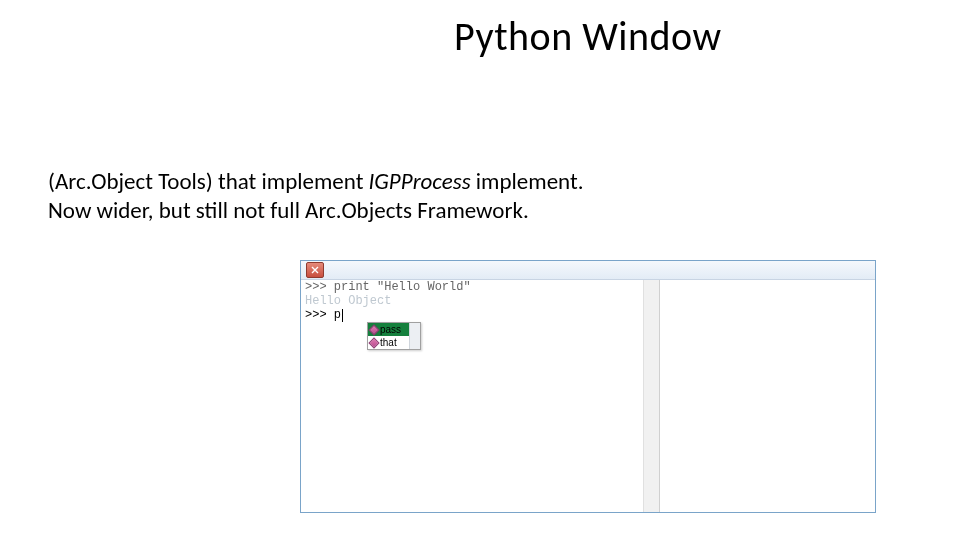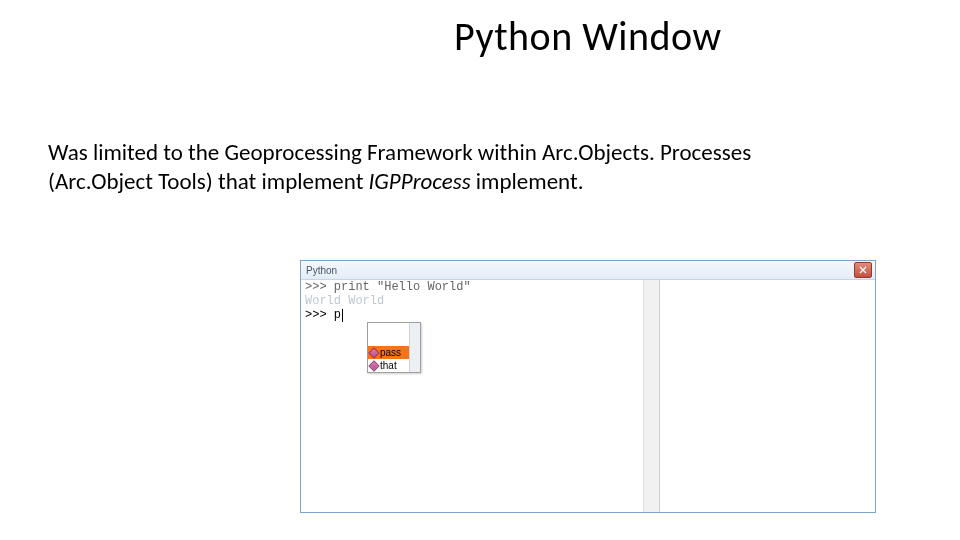--- a/index.html
+++ b/index.html
@@ -129,54 +129,54 @@
     background: #eceff3;
     border-left: 1px solid #cfd5dc;
   }
   .ac-item {
     display: flex;
     align-items: center;
     height: 13px;
     padding: 0 2px;
     gap: 2px;
   }
-  .ac-item.sel { background: #f97316; margin-top: 23px; }
+  .ac-item.sel { background: #15803d; }
   .dia {
     width: 6px; height: 6px;
     transform: rotate(45deg);
     background: linear-gradient(135deg,#e07ab0,#b94a90);
     border: 1px solid #8d3a72;
     flex-shrink: 0;
   }
 </style>
 </head>
 <body>
 
 <div class="slide">
 
   <div class="title">Python Window</div>
 
   <div class="body-text">
-    <span>Was limited to the Geoprocessing Framework within Arc.Objects. Processes</span><br>
+    <br>
     <span>(Arc.Object Tools) that implement </span><span class="italic">IGPProcess</span><span> implement.</span><br>
+    <span>Now wider, but still not full Arc.Objects Framework.</span>
   </div>
 
   <div class="window">
     <div class="titlebar">
-      <span class="label">Python</span>
       <span class="closebtn">
         <svg width="8" height="8" viewBox="0 0 8 8">
           <path d="M1 1 L7 7 M7 1 L1 7" stroke="#fff" stroke-width="1.4"></path>
         </svg>
       </span>
     </div>
     <div class="panes">
       <div class="left-pane">
         <div class="term-line prompt"><span>&gt;&gt;&gt; </span><span>print "Hello World"</span></div>
-        <div class="term-line out">World World</div>
+        <div class="term-line out">Hello Object</div>
         <div class="term-line active-prompt"><span>&gt;&gt;&gt; </span><span class="typed">p</span><span class="caret"></span></div>
 
         <div class="ac-popup">
           <div class="ac-item sel">
             <span class="dia"></span>
             <span>pass</span>
           </div>
           <div class="ac-item">
             <span class="dia"></span>
             <span>that</span>

